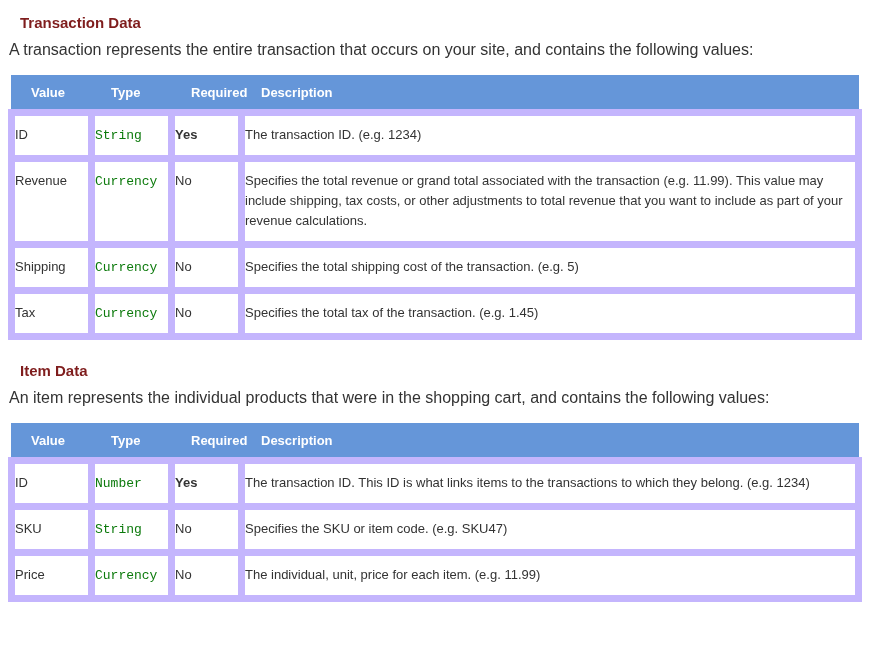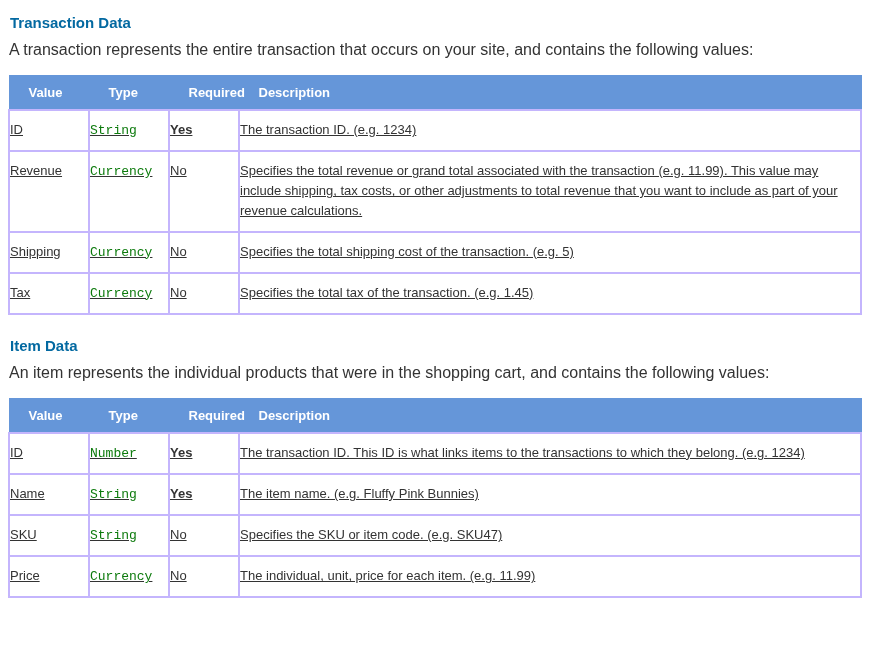--- a/index.html
+++ b/index.html
@@ -8,22 +8,22 @@
     color: #222;
     margin: 0;
     padding: 8px;
     width: 870px;
     box-sizing: border-box;
     background: #fff;
   }
   h3 {
     font-size: 15px;
     font-weight: bold;
-    margin: 6px 0 10px 2px;
-    color: #0369a1;
+    margin: 6px 0 10px 12px;
+    color: #7f1d1d;
   }
   p.intro {
     margin: 0 0 16px 1px;
     color: #333;
     font-size: 16px;
   }
   table {
     border-collapse: collapse;
     width: 100%;
     margin-bottom: 22px;
@@ -33,27 +33,26 @@
   th {
     background: #6596d9;
     color: #fff;
     text-align: left;
     font-weight: bold;
     font-size: 13px;
     padding: 9px 19px;
     border: 1px solid #6596d9;
   }
   td {
-    border: 2px solid #c4b5fd;
+    border: 7px solid #c4b5fd;
     padding: 9px 0;
     vertical-align: top;
     font-size: 13px;
     color: #333;
     line-height: 1.55;
-    text-decoration: underline;
   }
   .type-code {
     font-family: "Courier New", Courier, monospace;
     color: #0c7a0c;
     font-size: 13px;
   }
   .req-yes {
     font-weight: bold;
   }
 </style>
@@ -123,26 +122,20 @@
     </tr>
   </thead>
   <tbody>
     <tr>
       <td>ID</td>
       <td><span class="type-code">Number</span></td>
       <td><span class="req-yes">Yes</span></td>
       <td>The transaction ID. This ID is what links items to the transactions to which they belong. (e.g. 1234)</td>
     </tr>
     <tr>
-      <td>Name</td>
-      <td><span class="type-code">String</span></td>
-      <td><span class="req-yes">Yes</span></td>
-      <td>The item name. (e.g. Fluffy Pink Bunnies)</td>
-    </tr>
-    <tr>
       <td>SKU</td>
       <td><span class="type-code">String</span></td>
       <td>No</td>
       <td>Specifies the SKU or item code. (e.g. SKU47)</td>
     </tr>
     <tr>
       <td>Price</td>
       <td><span class="type-code">Currency</span></td>
       <td>No</td>
       <td>The individual, unit, price for each item. (e.g. 11.99)</td>

